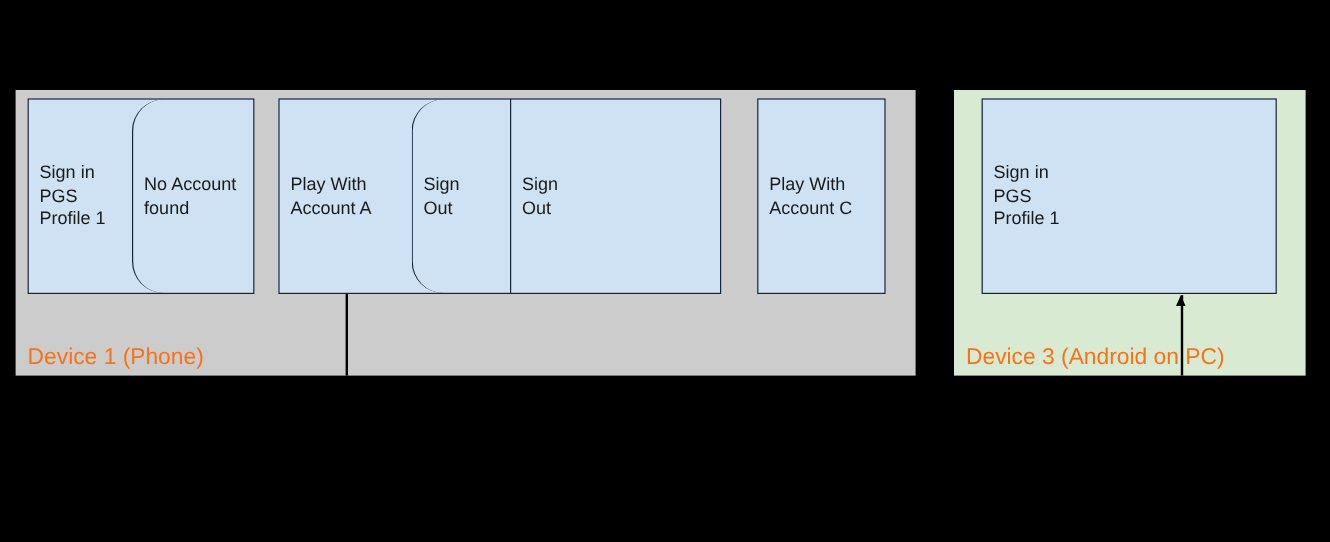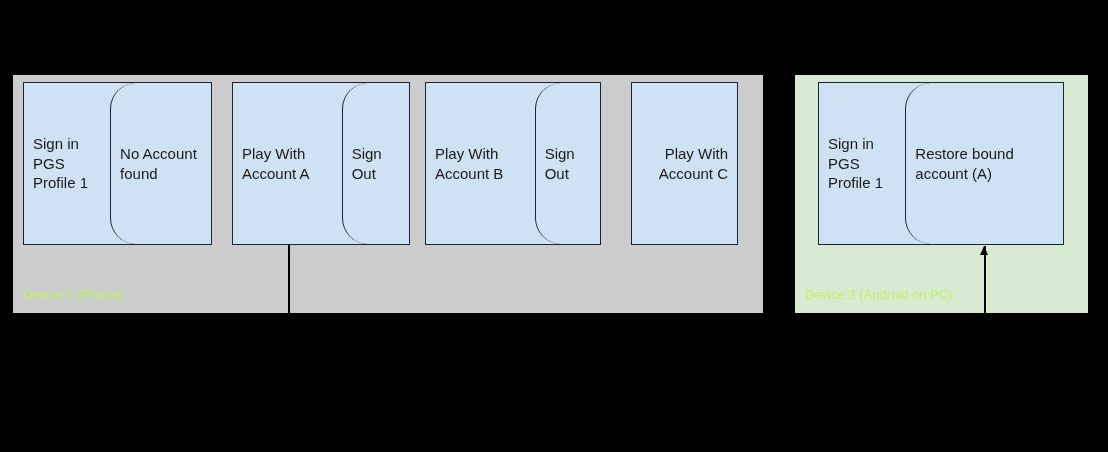--- a/index.html
+++ b/index.html
@@ -14,22 +14,22 @@
     background: #000000;
     font-family: "Liberation Sans", sans-serif;
     overflow: hidden;
   }
   .panel {
     position: absolute;
     box-sizing: border-box;
   }
   .panel-label {
     position: absolute;
-    font-size: 13px;
-    color: #bef264;
+    font-size: 19px;
+    color: #f97316;
     line-height: 1.2;
     white-space: nowrap;
   }
   .group {
     position: absolute;
     box-sizing: border-box;
     display: flex;
     background: #cfe2f3;
     border: 1.6px solid #16243a;
   }
@@ -70,37 +70,35 @@
   <div class="panel-label" style="left:23px; top:287px;">Device 1 (Phone)</div>
 
   <div class="panel" style="left:795px; top:75px; width:293px; height:238px; background:#d9ead3;"></div>
   <div class="panel-label" style="left:805px; top:287px;">Device 3 (Android on PC)</div>
 
   <div class="group" style="left:23px; top:82px; width:189px; height:163px;">
     <div class="cell" style="width:87px;">Sign in PGS Profile 1</div>
     <div class="cell" style="width:102px;">No Account found</div>
   </div>
 
-  <div class="group" style="left:232px; top:82px; width:178px; height:163px;">
+  <div class="group" style="left:232px; top:82px; width:194px; height:163px;">
     <div class="cell" style="width:110px;">Play With Account A</div>
     <div class="cell" style="width:68px;">Sign Out</div>
   </div>
 
   <div class="group" style="left:425px; top:82px; width:176px; height:163px;">
-    <div class="cell" style="width:110px;">Play With Account B</div>
     <div class="cell" style="width:66px;">Sign Out</div>
   </div>
 
   <div class="group" style="left:631px; top:82px; width:107px; height:163px;">
-    <div class="cell" style="width:107px;text-align:right;">Play With Account C</div>
+    <div class="cell" style="width:107px;">Play With Account C</div>
   </div>
 
   <div class="group" style="left:818px; top:82px; width:246px; height:163px;">
     <div class="cell" style="width:87px;">Sign in PGS Profile 1</div>
-    <div class="cell" style="width:159px;">Restore bound account (A)</div>
   </div>
 
   <div class="connector" style="left:288px; top:245px; height:68px;"></div>
 
   <div class="connector" style="left:984px; top:246px; height:67px;"></div>
   <div class="arrowhead" style="left:980px; top:246px;"></div>
 
 </div>
 
 </body></html>

